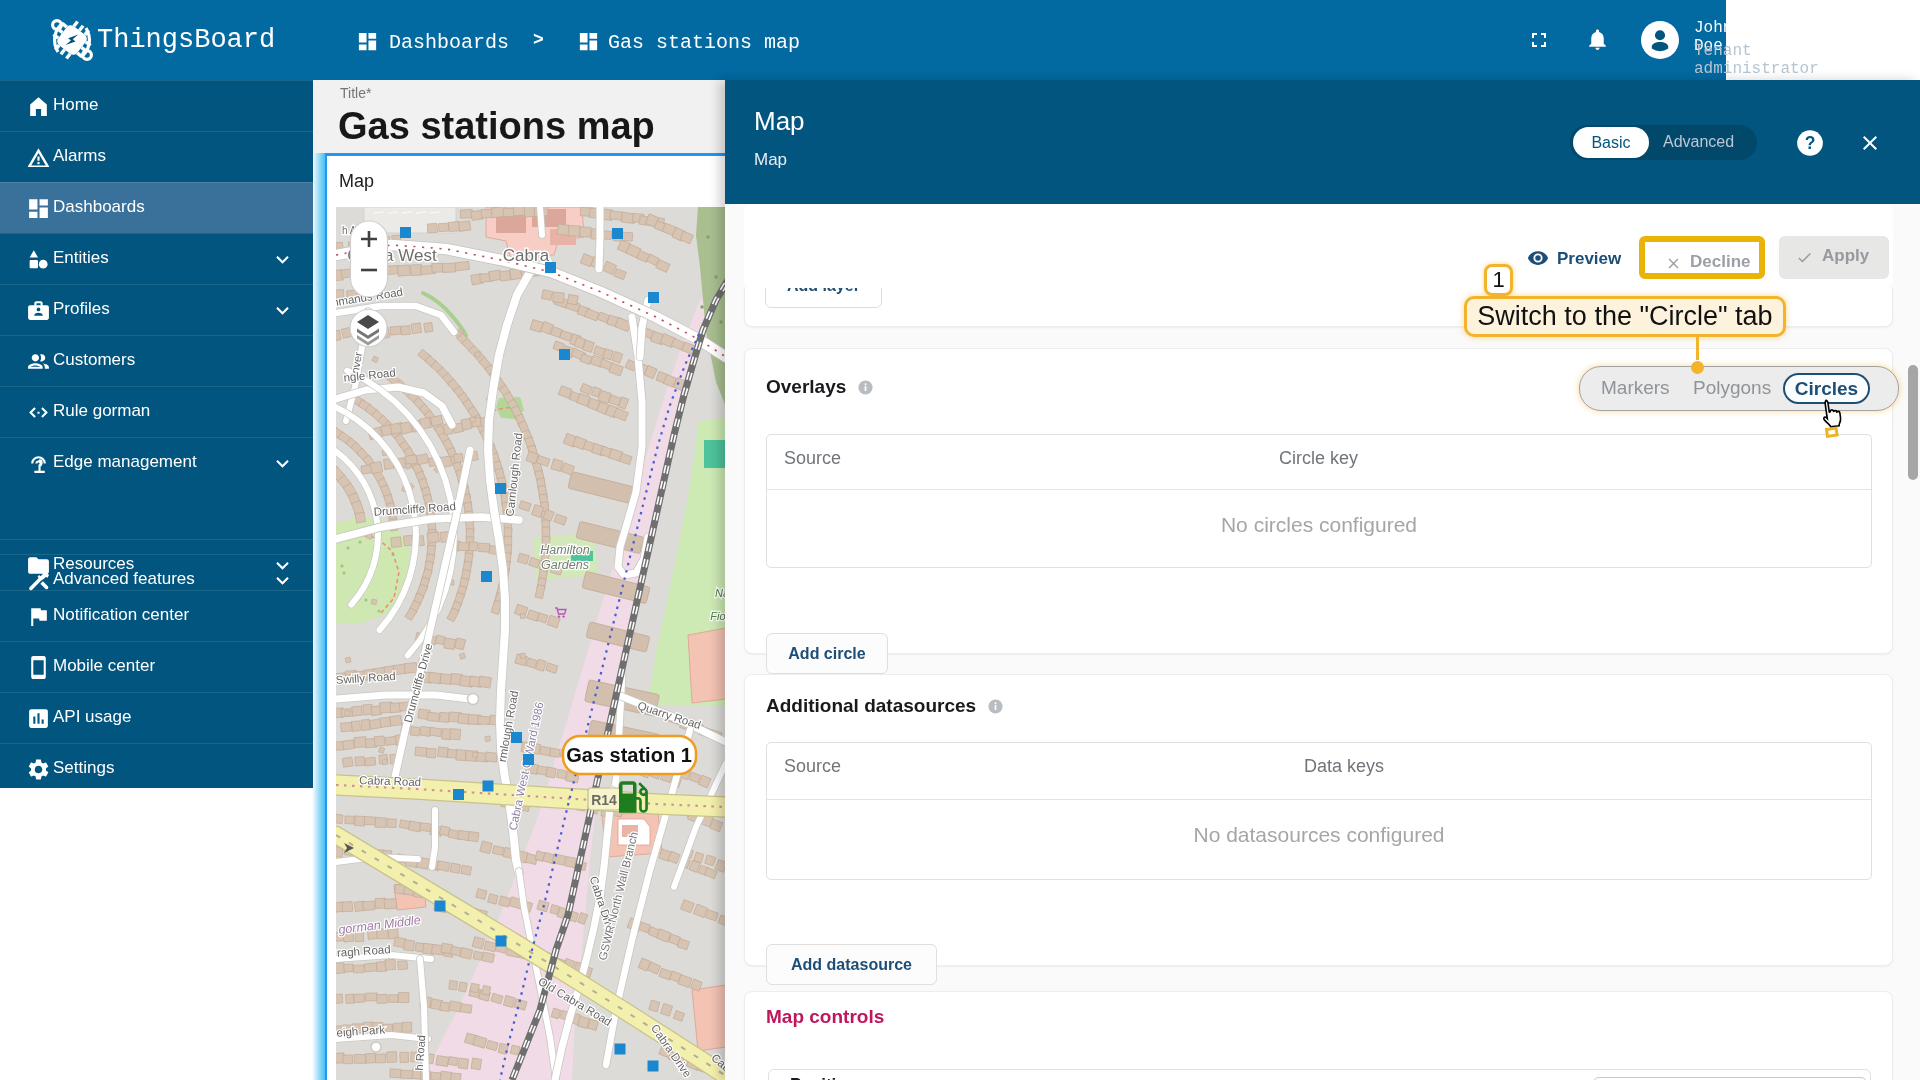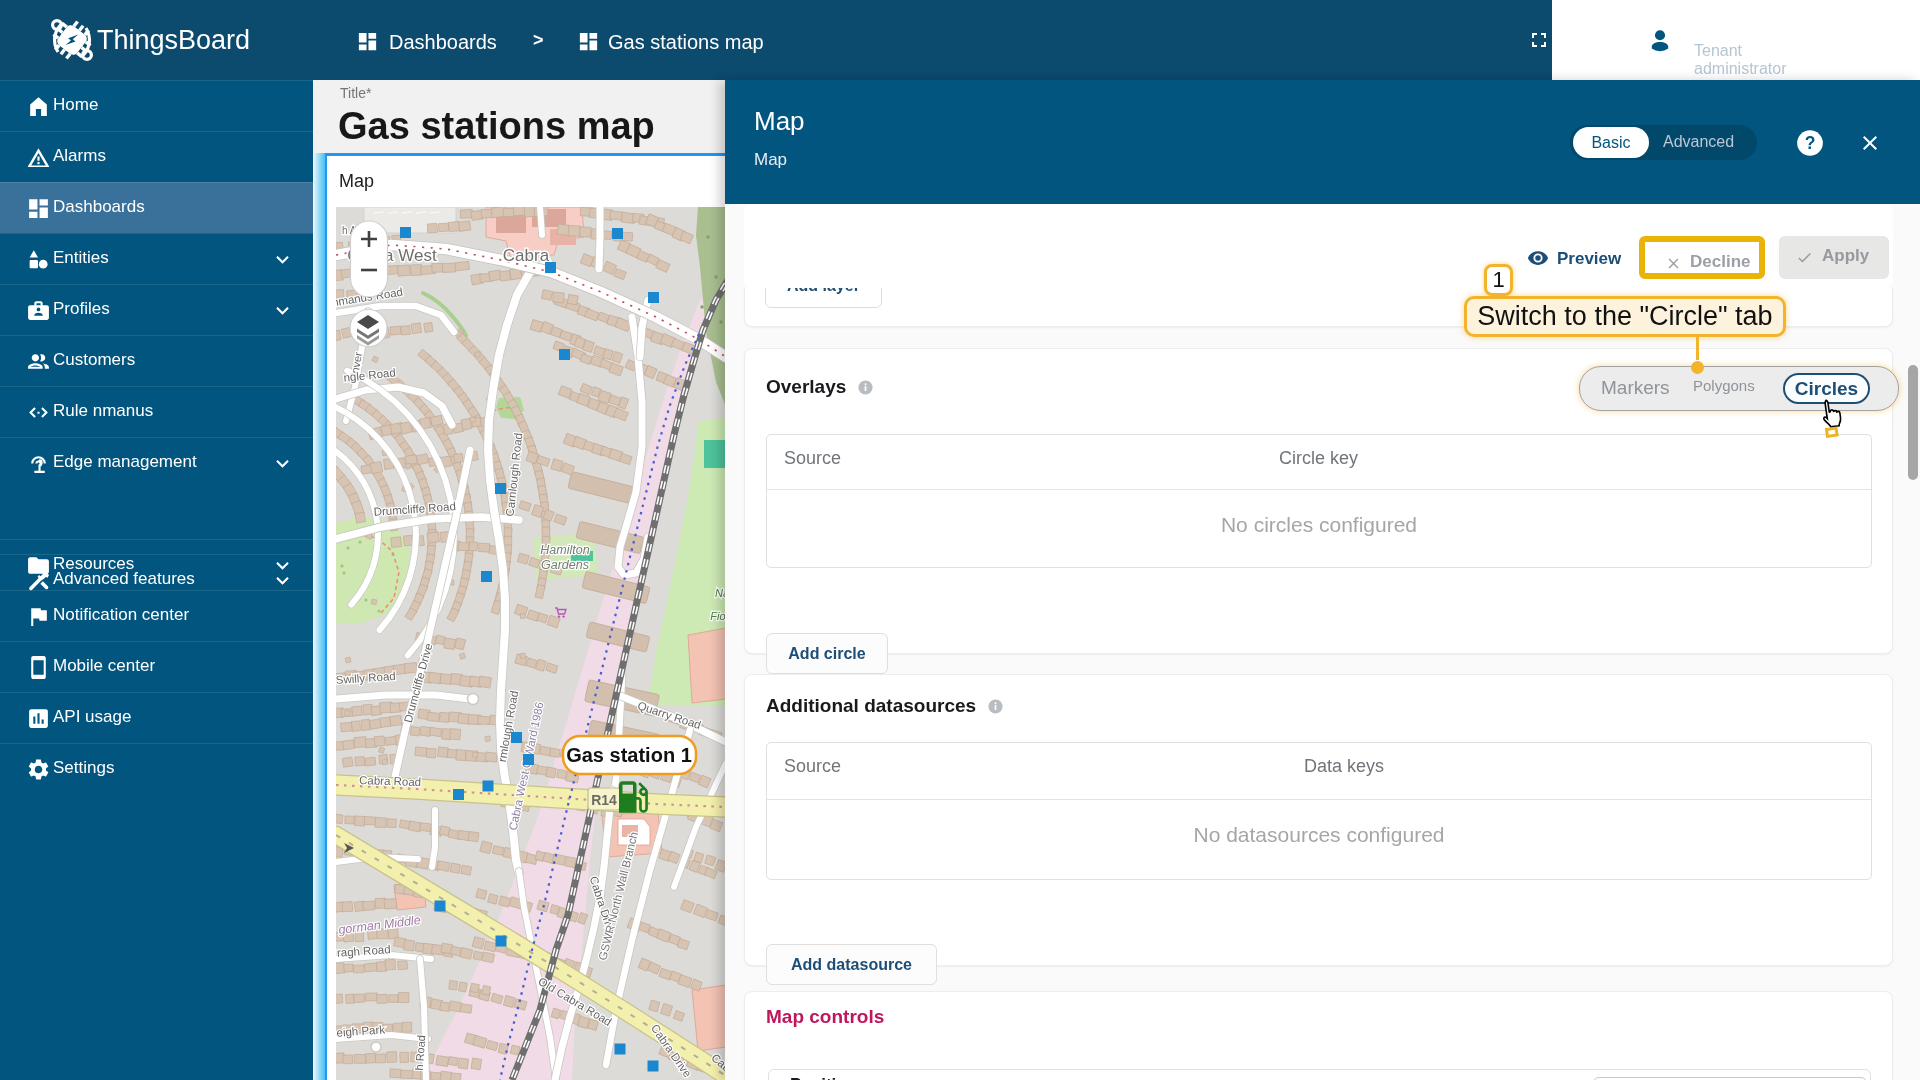--- a/index.html
+++ b/index.html
@@ -1,18 +1,18 @@
 <!DOCTYPE html>
 <html><head><meta charset="utf-8"><style>
 * { margin:0; padding:0; box-sizing:border-box; }
 html,body { width:1920px; height:1080px; overflow:hidden; font-family:"Liberation Sans",sans-serif; background:#fff; }
-.hdr { position:absolute; left:0; top:0; width:1552px; height:80px; background:#0c4a6e; z-index:10; }
+.hdr { position:absolute; left:0; top:0; width:1726px; height:80px; background:#0369a1; z-index:10;font-family:Liberation Mono, monospace; }
 .bic { position:absolute; width:23px; height:23px; }
 .bic svg { width:100%; height:100%; }
-.sidebar { position:absolute; left:0; top:80px; width:313px; height:1000px; background:#02557e; z-index:5; }
+.sidebar { position:absolute; left:0; top:80px; width:313px; height:708px; background:#02557e; z-index:5; }
 .srow { position:absolute; left:0; width:313px; height:51px; color:#fff; border-top:1px solid rgba(255,255,255,0.1); }
 .srow span { position:absolute; left:53px; top:14px; font-size:17px; font-weight:500; }
 .sic { position:absolute; left:26px; top:13px; width:25px; height:25px; }
 .chev { position:absolute; right:18px; top:13px; width:25px; height:25px; }
 .rpanel { position:absolute; left:725px; top:80px; width:1195px; height:1000px; background:#fafafa; box-shadow:-6px 0 10px rgba(0,0,0,0.18); z-index:20; }
 .rhdr { position:absolute; left:0; top:0; width:1195px; height:124px; background:#02557e; }
 .rbody { position:absolute; left:0; top:124px; width:1195px; height:1012px; }
 .card { position:absolute; left:19px; width:1149px; background:#fff; border:1px solid #ededed; border-radius:8px; box-shadow:0 1px 2px rgba(0,0,0,0.05); }
 .tbl { position:absolute; left:21px; width:1106px; border:1px solid #e0e0e0; border-radius:5px; }
 .th { position:absolute; top:13px; font-size:18px; color:#70757a; }
@@ -1175,21 +1175,21 @@
     <div class="srow" style="top:255px;">
       <svg class="sic" viewBox="0 0 24 24" fill="#fff">
         <path d="M9 13.75c-2.34 0-7 1.17-7 3.5V19h14v-1.75c0-2.33-4.66-3.5-7-3.5zM4.34 17c.84-.58 2.87-1.25 4.66-1.25s3.82.67 4.66 1.25H4.34zM9 12c1.93 0 3.5-1.57 3.5-3.5S10.93 5 9 5 5.5 6.57 5.5 8.5 7.07 12 9 12zm7.04 1.81c1.16.84 1.96 1.96 1.96 3.44V19h4v-1.75c0-2.02-3.5-3.17-5.96-3.44zM15 12c1.93 0 3.5-1.57 3.5-3.5S16.93 5 15 5c-.54 0-1.04.13-1.5.35.63.89 1 1.98 1 3.15s-.37 2.26-1 3.15c.46.22.96.35 1.5.35z"></path>
       </svg>
       <span>Customers</span>
     </div>
     <div class="srow" style="top:306px;">
       <svg class="sic" viewBox="0 0 24 24" fill="#fff">
         <path d="M8 7l-5 5 5 5 1.4-1.4L5.8 12l3.6-3.6L8 7zm8 0-1.4 1.4 3.6 3.6-3.6 3.6L16 17l5-5-5-5zM11 11.2h2v2h-2z"></path>
       </svg>
-      <span>Rule nmanus</span>
+      <span>Rule gorman</span>
     </div>
     <div class="srow" style="top:357px;">
       <svg class="sic" viewBox="0 0 24 24" fill="#fff">
         <path d="M12 5a7 7 0 0 0-7 7h2a5 5 0 1 1 10 0h2a7 7 0 0 0-7-7zm0 4a3 3 0 0 0-3 3h2a1 1 0 1 1 2 0 1 1 0 0 1-.4.8l-.6.5V19h-4v2h10v-2h-4v-4.1c1.2-.7 2-2 2-3.9a3 3 0 0 0-3-3z"></path>
       </svg>
       <span>Edge management</span>
       <svg class="chev" viewBox="0 0 24 24">
         <path d="M7.4 8.6 12 13.2l4.6-4.6L18 10l-6 6-6-6z" fill="#fff"></path>
       </svg>
     </div>
@@ -1316,21 +1316,21 @@
     </div>
   </div>
 
   <div style="position:absolute;left:759px;top:184px;width:29px;height:32px;background:#fff;border:3px solid #f2b42c;border-radius:8px;z-index:51;text-align:center;line-height:26px;font-size:22px;color:#111;box-shadow:0 0 5px rgba(245,181,46,.55)">1</div>
   <div style="position:absolute;left:739px;top:216px;width:322px;height:41px;background:#fdf3dc;border:3px solid #f2b42c;border-radius:10px;z-index:50;text-align:center;line-height:35px;font-size:27px;color:#111;box-shadow:0 0 6px rgba(245,181,46,.55)">Switch to the "Circle" tab</div>
   <div style="position:absolute;left:971px;top:257px;height:23px;border-left:3px solid #f2b42c;z-index:50"></div>
   <div style="position:absolute;left:966px;top:281px;width:13px;height:13px;border-radius:50%;background:#f2b42c;z-index:50"></div>
 
   <div style="position:absolute;left:854px;top:286px;width:320px;height:45px;background:#ececec;border:1px solid #a3a3a3;border-radius:22px;z-index:40;box-shadow:0 0 6px rgba(245,181,46,.55)">
     <span style="position:absolute;left:21px;top:10px;font-size:19px;color:#8f9499">Markers</span>
-    <span style="position:absolute;left:113px;top:10px;font-size:15px;color:#8f9499">Polygons</span>
+    <span style="position:absolute;left:113px;top:10px;font-size:19px;color:#8f9499">Polygons</span>
     <div style="position:absolute;left:203px;top:6px;width:87px;height:31px;background:#fbfdfe;border:2px solid #1d4e77;border-radius:16px;text-align:center;line-height:28px;font-size:19px;font-weight:bold;color:#1d4e77">Circles</div>
   </div>
   <svg style="position:absolute;left:1093px;top:318px;z-index:60" width="27" height="41" viewBox="0 0 20 30" transform="rotate(-8)">
 <path d="M7.2 1.2 c1.1 0 1.8.8 1.8 2 v6.6 c0 .5.5.6.7.1 c.2-.8.8-1.3 1.5-1.2 c.7.1 1.1.7 1.1 1.5 v.4 c0-.7.6-1.1 1.3-1 c.6.1 1 .6 1 1.3 v.5 c0-.6.5-1 1.1-.9 c.6.1 1 .6 1 1.3 v3.4 c0 2-.6 3.1-1.2 4 c-.4.6-.6 1.3-.7 1.9 h-6.2 c-.2-.8-.7-1.6-1.4-2.5 c-.8-1-1.9-2.1-2.6-3.4 c-.5-1-.2-1.9.7-1.9 c.6 0 1.1.4 1.6 1.2 V 3.2 c0-1.2.7-2 1.8-2 z" fill="#fff" stroke="#000" stroke-width="1.2"></path>
 <rect x="5.2" y="22.5" width="7.2" height="5.2" fill="#fff" stroke="#edb41f" stroke-width="2.2"></rect>
 </svg>
 </div>
 <div style="position:absolute;left:1908px;top:365px;width:10px;height:115px;border-radius:5px;background:#a6a6a6;z-index:70"></div>
 
 </body></html>

